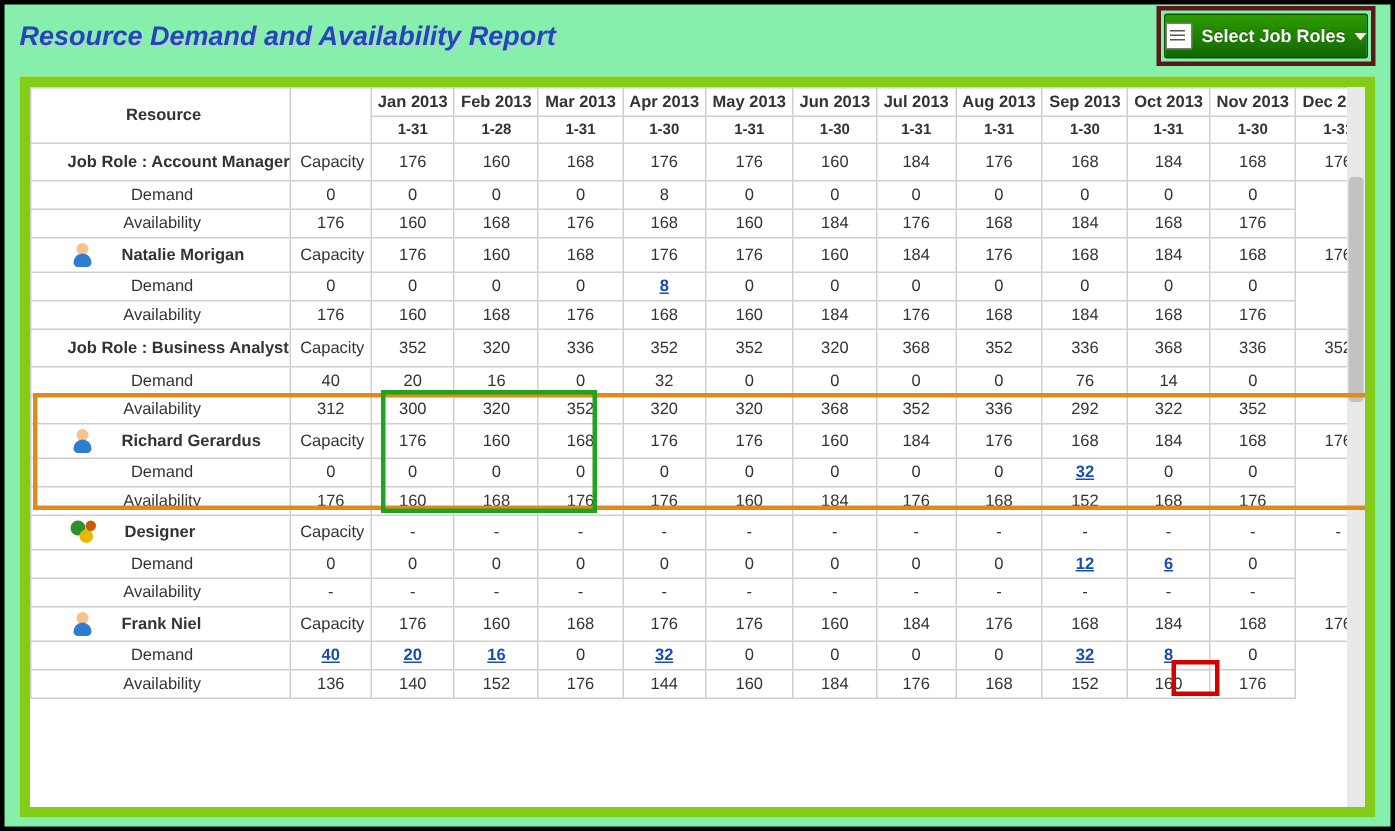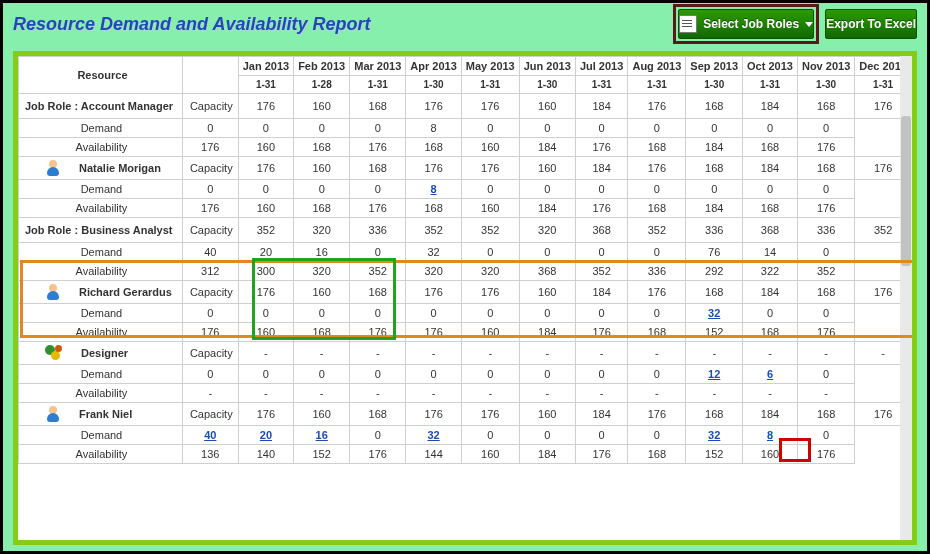--- a/index.html
+++ b/index.html
@@ -5,28 +5,28 @@
   html,body{margin:0;padding:0;font-family:Arial,Helvetica,sans-serif;font-size:12px;color:#222;}
   .page{width:930px;height:554px;box-sizing:border-box;border:3px solid #000;background:#86efac;position:relative;overflow:hidden;}
   .topbar{height:42px;display:flex;align-items:center;justify-content:space-between;padding:0 10px;}
   .title{font-size:18px;font-weight:bold;font-style:italic;color:#1a4db3;text-shadow:1px 1px 0 #bcd;}
   .btns{display:flex;gap:6px;align-items:center;}
   .btn{display:flex;align-items:center;gap:6px;height:28px;padding:0 0;border:1px solid #0a5400;border-radius:2px;background:linear-gradient(#2c9b00,#116800);color:#fff;font-weight:bold;font-size:12px;text-shadow:0 -1px 0 rgba(0,0,0,.4);cursor:pointer;}
   .btn .caret{width:0;height:0;border-left:4px solid transparent;border-right:4px solid transparent;border-top:5px solid #fff;}
   .sel-wrap{border:3px solid #5c1818;padding:2px 2px 2px 2px;display:flex;align-items:center;}
   .icon-box{width:16px;height:16px;background:#fff;border:1px solid #7a7a7a;position:relative;border-radius:1px;}
   .icon-box::before{content:"";position:absolute;left:2px;top:4px;width:10px;height:1px;background:#555;box-shadow:0 3px 0 #555,0 6px 0 #555;}
-  .table-wrap{position:absolute;left:10px;right:10px;top:48px;bottom:6px;border:5px solid #84cc16;background:#fff;overflow:hidden;}
+  .table-wrap{position:absolute;left:10px;right:10px;top:48px;bottom:6px;border:7px solid #84cc16;background:#fff;overflow:hidden;}
   table{border-collapse:collapse;width:100%;font-size:11px;color:#333;}
   th,td{border:1px solid #cfcfcf;padding:3px 4px;text-align:center;white-space:nowrap;}
   .resource-col{width:228px;text-align:left;padding-left:8px;vertical-align:middle;}
   .metric-col{width:70px;text-align:center;padding-left:6px;}
   .mcell{width:46px;}
   .row-label{font-size:11px;}
-  .job{font-weight:bold;padding:6px 0 6px 6px;}
+  .job{font-weight:bold;padding:6px 0 6px 24px;}
   .user{display:flex;align-items:center;gap:18px;padding-left:18px;font-weight:bold;}
   .avatar{width:16px;height:16px;position:relative;}
   .avatar .head{position:absolute;left:4px;top:0;width:8px;height:8px;border-radius:50%;background:#f7c28c;}
   .avatar .body{position:absolute;left:2px;top:7px;width:12px;height:9px;border-radius:6px 6px 3px 3px;background:#2f7dd1;}
   .bubbles{width:18px;height:16px;position:relative;}
   .bubbles i{position:absolute;border-radius:50%;}
   .b1{width:10px;height:10px;left:0;top:0;background:#2f8f2f;}
   .b2{width:9px;height:9px;left:6px;top:6px;background:#e6b800;}
   .b3{width:7px;height:7px;left:10px;top:0;background:#cc5a00;}
   .link{color:#1a4db3;text-decoration:underline;font-weight:bold;}
@@ -48,23 +48,20 @@
   <div class="topbar">
     <div class="title">Resource Demand and Availability Report</div>
     <div class="btns">
       <div class="sel-wrap">
         <div class="btn">
           <span class="icon-box"></span>
           <span>Select Job Roles</span>
           <span class="caret"></span>
         </div>
       </div>
-      <div class="btn">
-        <span>Export To Excel</span>
-      </div>
     </div>
   </div>
 
   <div class="table-wrap">
     <table id="grid">
         <tbody>
           <tr class="hdr1">
             <td class="resource-col" rowspan="2">Resource</td>
             <td class="metric-col" rowspan="2"></td>
             <td class="mcell">Jan 2013</td>

